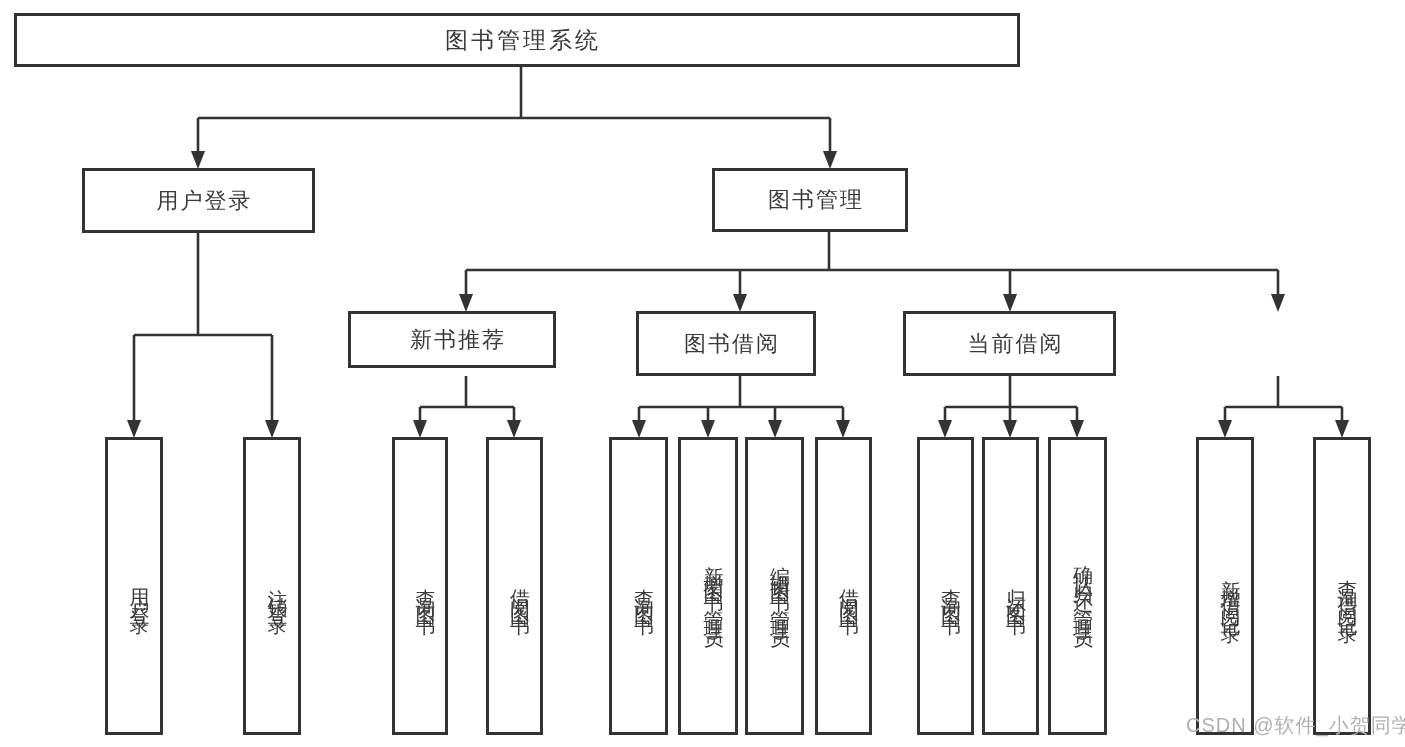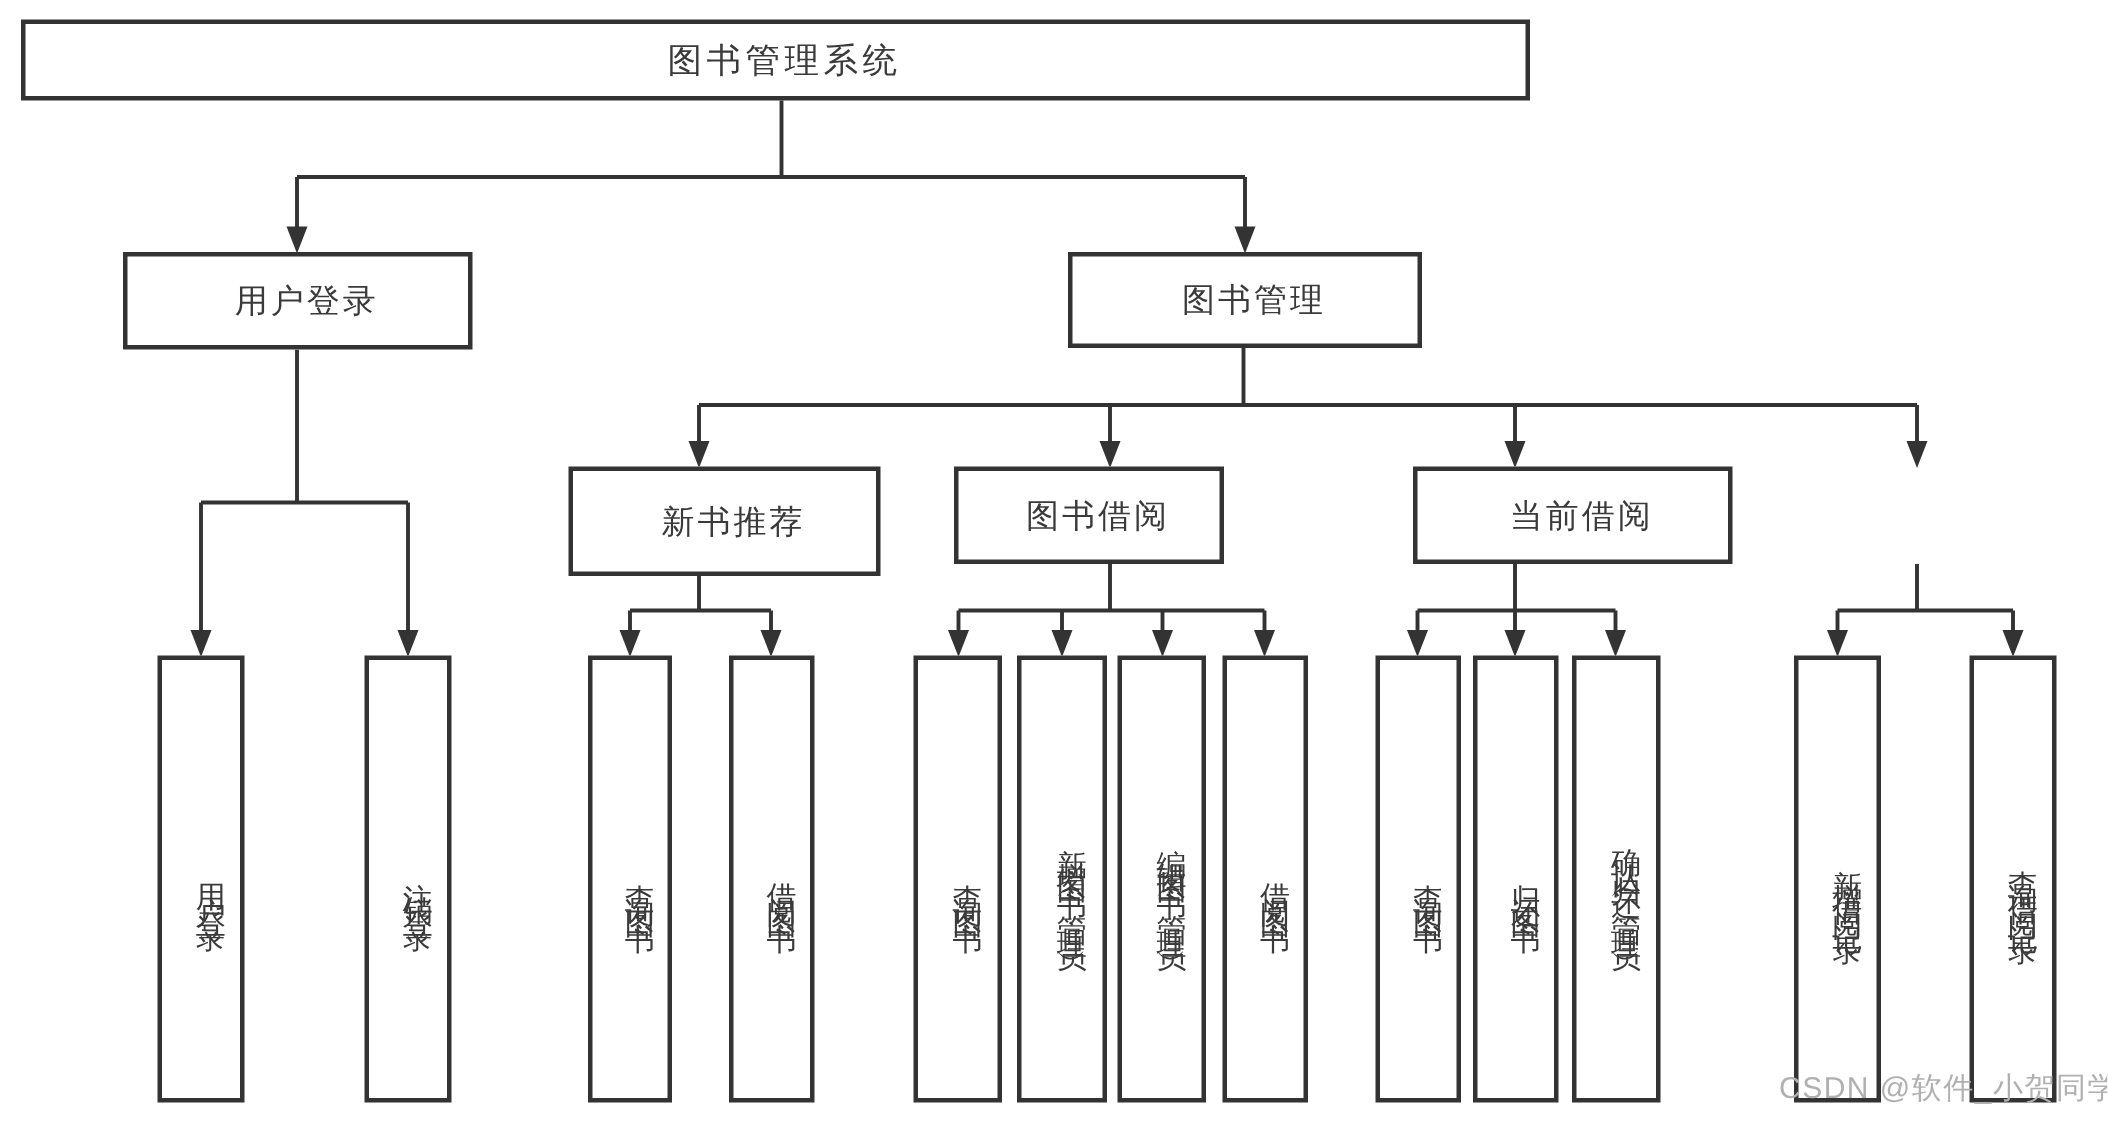--- a/index.html
+++ b/index.html
@@ -44,24 +44,24 @@
   .v-node {
     writing-mode: vertical-rl;
     font-size: 20px;
     letter-spacing: 9px;
     line-height: 1.0;
     padding-top: 9px; 
   }
   
   .n-root        { left: 14px;   top: 13px;  width: 1006px; height: 54px; }
   .n-user-login  { left: 82px;   top: 168px; width: 233px;  height: 65px; }
-  .n-book-mgmt   { left: 712px;  top: 168px; width: 236px;  height: 64px; }
-  .n-new-rec     { left: 379px;  top: 311px; width: 208px;  height: 73px; }
+  .n-book-mgmt   { left: 712px;  top: 168px; width: 196px;  height: 64px; }
+  .n-new-rec     { left: 348px;  top: 311px; width: 208px;  height: 57px; }
   .n-book-borrow { left: 636px;  top: 311px; width: 180px;  height: 65px; }
-  .n-current     { left: 903px;  top: 311px; width: 213px;  height: 65px; margin-left: 39px; }
+  .n-current     { left: 903px;  top: 311px; width: 213px;  height: 65px; }
   .n-records     { left: 1172px; top: 311px; width: 213px;  height: 65px; }
   .leaf { top: 437px; height: 298px; }
   .n-ul-login   { left: 105px;  width: 58px; }
   .n-ul-logout  { left: 243px;  width: 58px; }
   .n-nr-query   { left: 392px;  width: 56px; }
   .n-nr-borrow  { left: 486px;  width: 57px; }
   .n-bb-query   { left: 609px;  width: 59px; }
   .n-bb-add     { left: 678px;  width: 60px; }
   .n-bb-edit    { left: 745px;  width: 59px; }
   .n-bb-borrow  { left: 815px;  width: 57px; }

